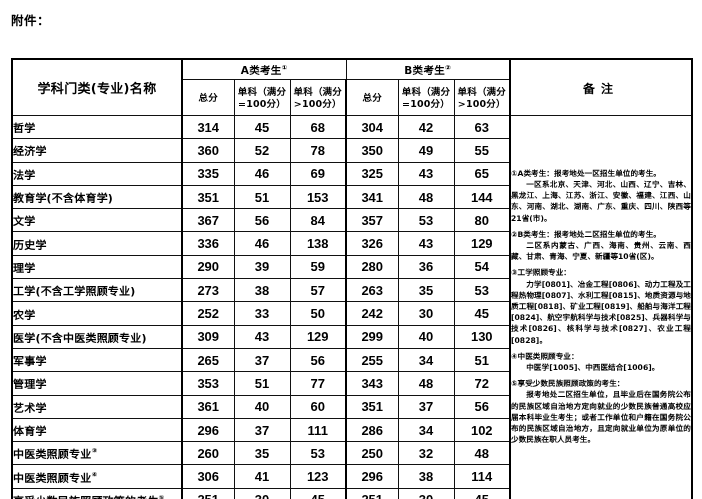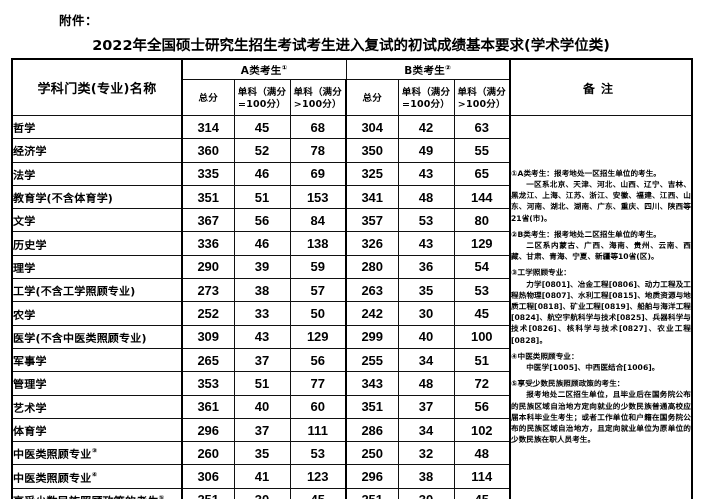--- a/index.html
+++ b/index.html
@@ -26,21 +26,20 @@
   
   .attachment-label {
     position: absolute;
     left: 11px;
     top: 10px;
     font-size: 12.5px;
     letter-spacing: 0.5px;
     font-family: "DejaVu Sans", "Liberation Sans", sans-serif;
     font-weight: 600;
     white-space: nowrap;
-    margin-left: 48px;
   }
 
   
   .doc-title {
     position: absolute;
     left: 0;
     top: 33px;
     width: 702px;
     text-align: center;
     font-size: 14.5px;
@@ -150,21 +149,20 @@
     text-indent: 2em;
   }
 </style>
 </head>
 <body>
 
 <div class="page">
 
   <div class="attachment-label">附件：</div>
 
-  <div class="doc-title">2022年全国硕士研究生招生考试考生进入复试的初试成绩基本要求(学术学位类)</div>
 
   <div class="table-wrap">
     <table class="score-table">
       <colgroup>
         <col style="width:170px">
         <col style="width:52px">
         <col style="width:56px">
         <col style="width:56px">
         <col style="width:52px">
         <col style="width:56px">
@@ -291,21 +289,21 @@
             <td class="num">30</td>
             <td class="num">45</td>
           </tr>
           <tr>
             <td class="subject"><span>医学(不含中医类照顾专业)</span></td>
             <td class="num">309</td>
             <td class="num">43</td>
             <td class="num">129</td>
             <td class="num b-first">299</td>
             <td class="num">40</td>
-            <td class="num">100</td>
+            <td class="num">130</td>
           </tr>
           <tr>
             <td class="subject"><span>军事学</span></td>
             <td class="num">265</td>
             <td class="num">37</td>
             <td class="num">56</td>
             <td class="num b-first">255</td>
             <td class="num">34</td>
             <td class="num">51</td>
           </tr>

